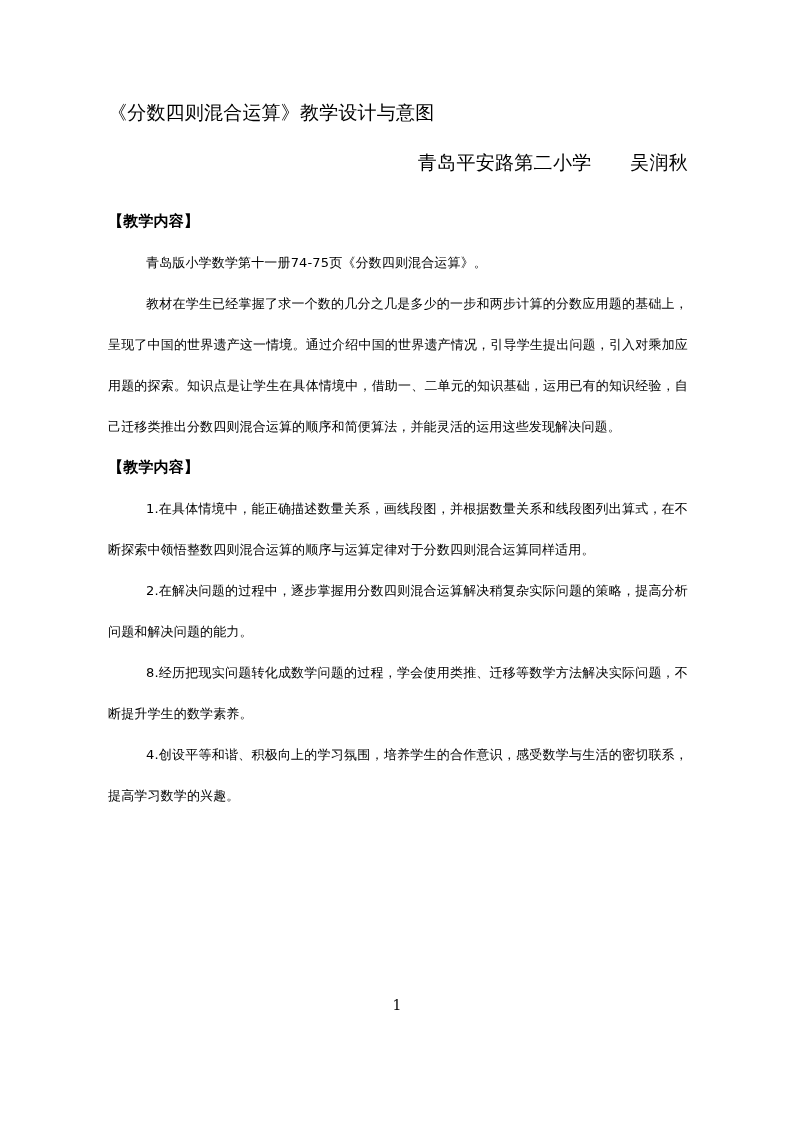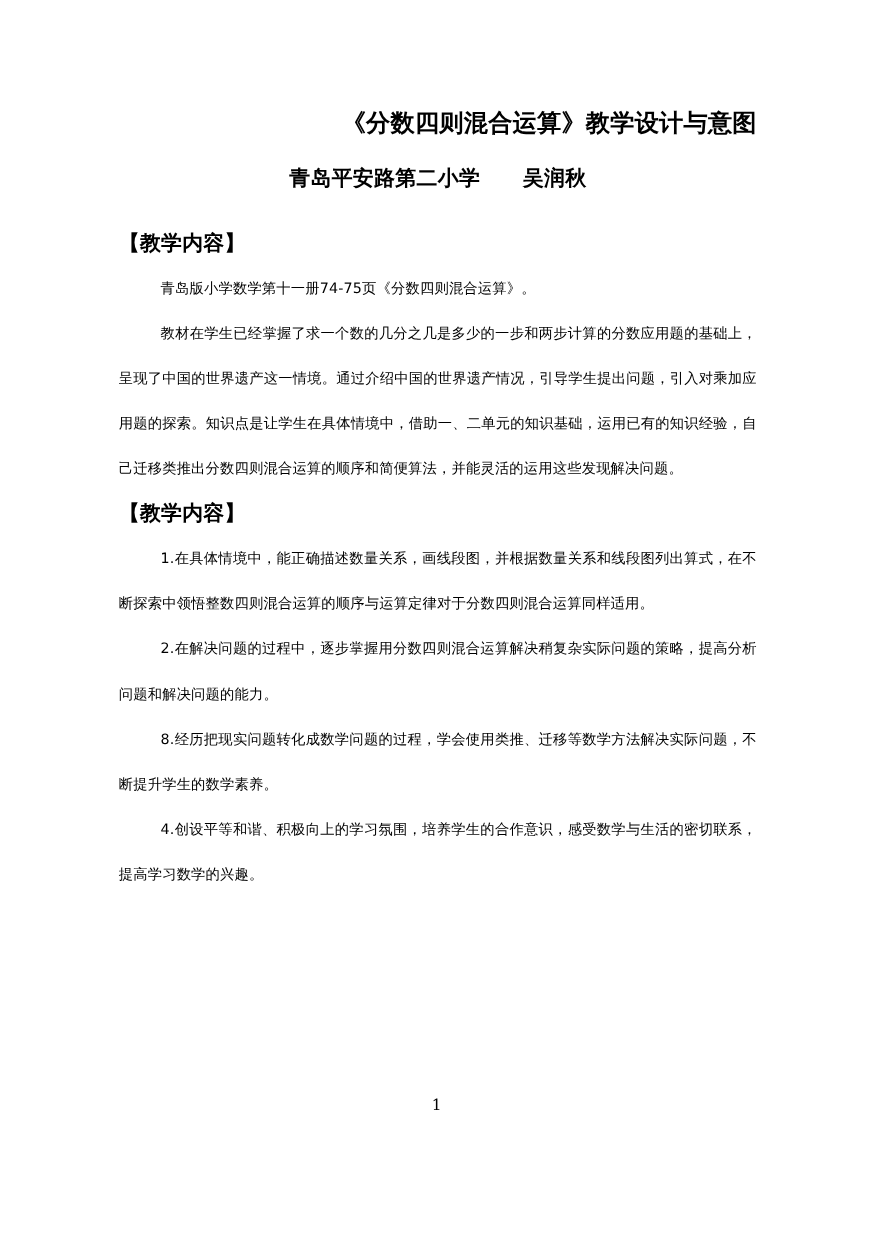--- a/index.html
+++ b/index.html
@@ -29,43 +29,43 @@
   .content {
     position: absolute;
     left: 108px;
     top: 0;
     width: 580px;
   }
 
   .doc-title {
     margin: 0;
     padding: 0;
-    text-align: right;
-    font-size: 22px;
+    text-align: left;
+    font-size: 19px;
     line-height: 41px;
-    font-weight: bold;
+    font-weight: normal;
     letter-spacing: 0.2px;
     margin-top: 92px;
   }
 
   .doc-subtitle {
     margin: 0;
     padding: 0;
-    text-align: center;
+    text-align: right;
     font-size: 19px;
     line-height: 41px;
-    font-weight: bold;
+    font-weight: normal;
     letter-spacing: 0.3px;
     margin-top: 9px;
   }
 
   .section-heading {
     margin: 0;
     padding: 0;
-    font-size: 19px;
+    font-size: 15px;
     line-height: 41px;
     font-weight: bold;
     text-align: left;
     letter-spacing: 0.2px;
   }
 
   .body-para {
     margin: 0;
     padding: 0;
     font-size: 13px;

